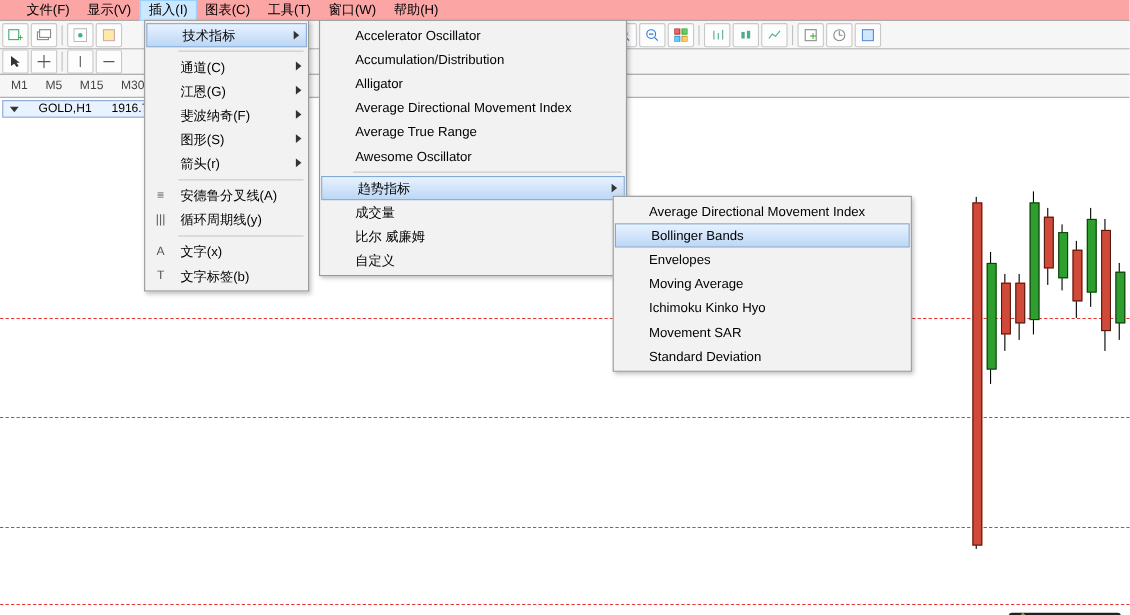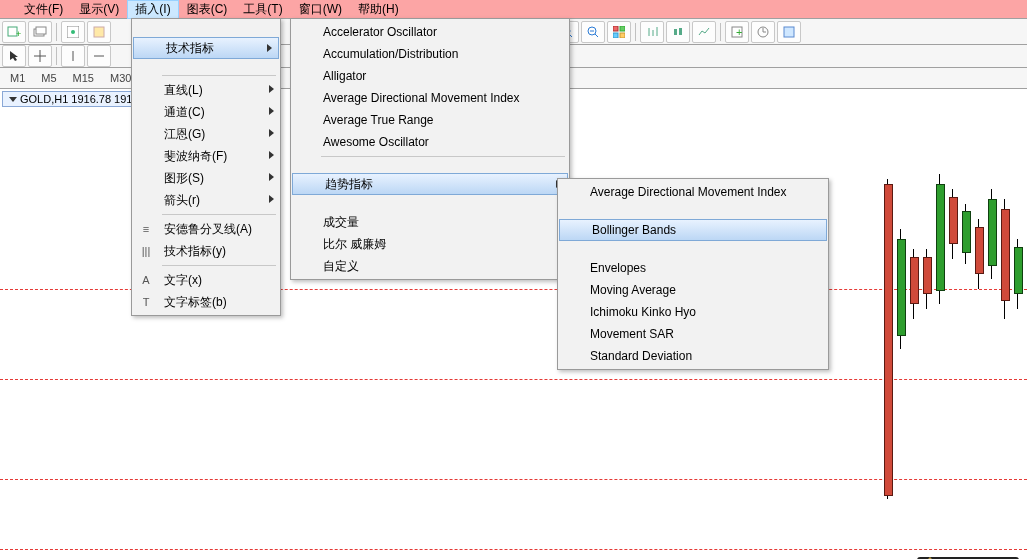--- a/index.html
+++ b/index.html
@@ -6,34 +6,34 @@
   .menubar{height:18px;border-bottom:1px solid #a0a0a0;display:flex;align-items:center;padding:0 2px;background:#fca5a5}
   .menubar .mi{padding:1px 8px;cursor:default}
   .menubar .mi.open{background:#cce8ff;border:1px solid #99d1ff;padding:0 7px}
   .toolbar{height:25px;border-bottom:1px solid #a0a0a0;display:flex;align-items:center;gap:2px;padding:0 2px;background:#f6f6f6;position:relative;z-index:1}
   .tb{width:22px;height:20px;border:1px solid #c8c8c8;border-radius:2px;background:#fdfdfd;display:flex;align-items:center;justify-content:center;font-size:12px;color:#555}
   .tb svg{display:block}
   .tsep{width:1px;height:18px;background:#c0c0c0;margin:0 2px}
   .tf{height:20px;border-bottom:1px solid #a0a0a0;display:flex;align-items:center;gap:8px;padding:0 6px;background:#f6f6f6;font-size:11px;color:#444}
   .tf .t{padding:1px 4px}
   .chartwrap{position:relative;height:494px;background:#fff}
-  .chip{position:absolute;left:2px;top:2px;border:1px solid #8aa8d6;background:#e9f2ff;padding:1px 6px;font-size:11px;display:flex;align-items:center;gap:3px}
+  .chip{position:absolute;left:2px;top:2px;border:1px solid #8aa8d6;background:#e9f2ff;padding:1px 6px;font-size:11px;display:flex;align-items:center;gap:18px}
   .chip .tri{width:0;height:0;border-left:4px solid transparent;border-right:4px solid transparent;border-top:5px solid #333}
   .hline{position:absolute;left:0;right:0;border-top:1px dashed #e53935}
   .candlewick{position:absolute;width:1px;background:#000}
   .cbody{position:absolute;width:7px}
   .cbody.green{background:#2e9e2e;border:1px solid #104010}
   .cbody.red{background:#d04a3a;border:1px solid #5a1a12}
   
   .menu{position:absolute;background:#f2f2f2;border:1px solid #9a9a9a;box-shadow:2px 2px 4px rgba(0,0,0,.25);z-index:50;padding:2px 0}
   .menu.m1{left:131px;top:18px;width:148px}
   .menu.m2{left:290px;top:18px;width:278px}
   .menu.m3{left:557px;top:178px;width:270px}
   .menu .row{display:flex;align-items:center;height:22px;padding:0 20px 0 32px;position:relative;cursor:default}
-  .menu .row.hi{background:linear-gradient(#e8f2ff,#bcd7f5);border:1px solid #7fa9d7;height:20px;margin:16px 1px}
+  .menu .row.hi{background:linear-gradient(#e8f2ff,#bcd7f5);border:1px solid #7fa9d7;height:20px;margin:0 1px}
   .menu .row .ar{position:absolute;right:6px;top:6px;width:0;height:0;border-top:4px solid transparent;border-bottom:4px solid transparent;border-left:5px solid #333}
   .menu .sep{height:1px;background:#c8c8c8;margin:3px 4px 3px 30px}
   .menu .ic{position:absolute;left:6px;top:3px;width:16px;height:16px;display:flex;align-items:center;justify-content:center;font-size:11px;color:#555}
   .redbox{position:absolute;border:2px solid #d7262b;pointer-events:none}
   .logo{position:absolute;right:8px;bottom:6px;width:90px;height:20px;background:#222;border-radius:3px;display:flex;align-items:center;color:#ddd;font-size:8px;gap:4px;padding:0 6px}
   .logo .dia{width:12px;height:12px;transform:rotate(45deg);border:1px solid #caa84a}
 </style>
 </head>
 <body>
 
@@ -221,24 +221,20 @@
   </div>
 </div>
 
 <div class="menu m1">
   <div class="row hi">
     <span>技术指标</span>
       <span class="ar"></span>
   </div>
   <div class="sep"></div>
   <div class="row">
-      <span>直线(L)</span>
-      <span class="ar"></span>
-    </div>
-  <div class="row">
       <span>通道(C)</span>
       <span class="ar"></span>
     </div>
   <div class="row">
       <span>江恩(G)</span>
       <span class="ar"></span>
     </div>
   <div class="row">
       <span>斐波纳奇(F)</span>
       <span class="ar"></span>
@@ -251,21 +247,21 @@
       <span>箭头(r)</span>
       <span class="ar"></span>
     </div>
   <div class="sep"></div>
   <div class="row">
       <span class="ic">≡</span>
       <span>安德鲁分叉线(A)</span>
     </div>
   <div class="row">
       <span class="ic">|||</span>
-      <span>技术指标(y)</span>
+      <span>循环周期线(y)</span>
     </div>
   <div class="sep"></div>
   <div class="row">
       <span class="ic">A</span>
       <span>文字(x)</span>
     </div>
   <div class="row">
       <span class="ic">T</span>
       <span>文字标签(b)</span>
     </div>

